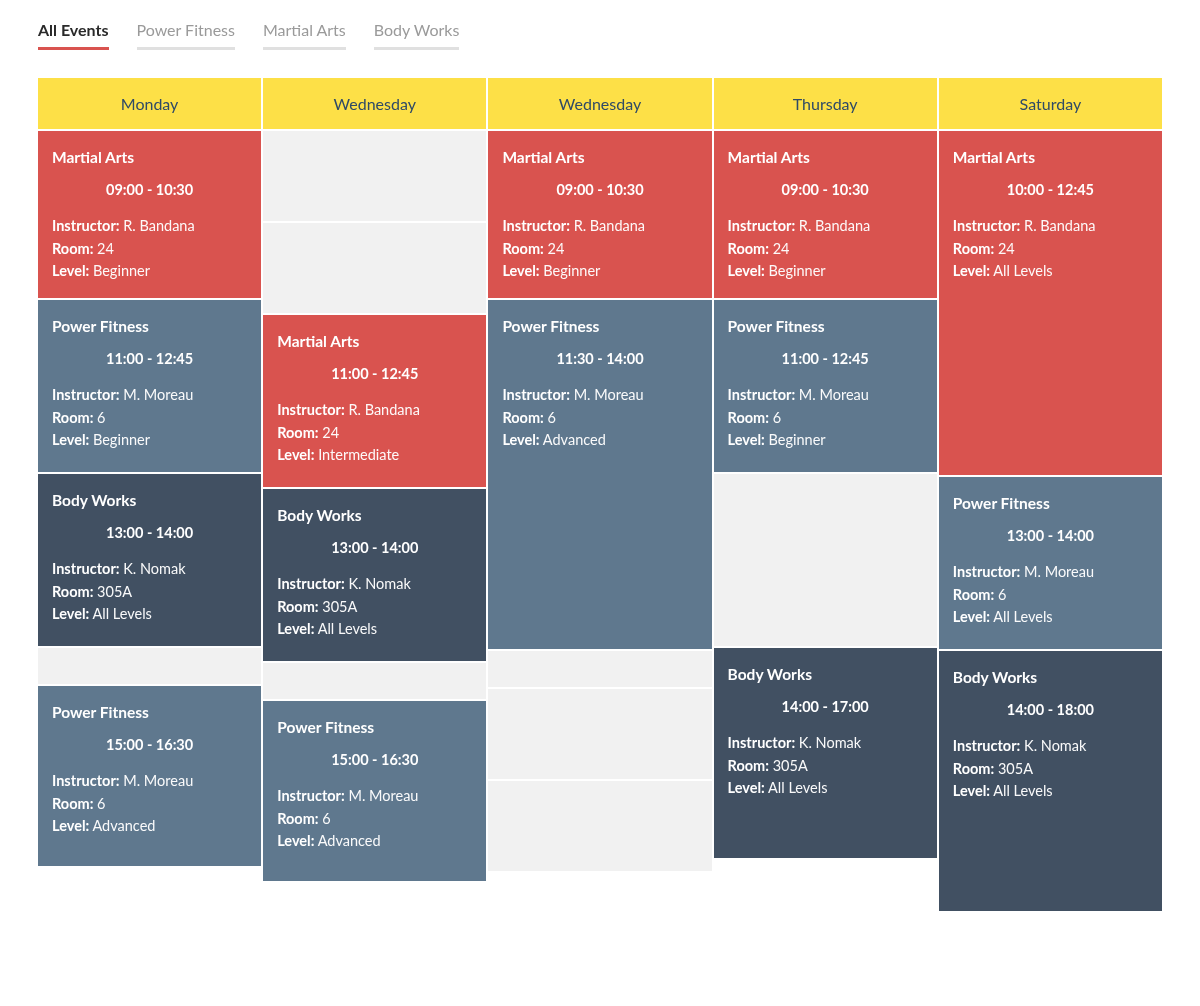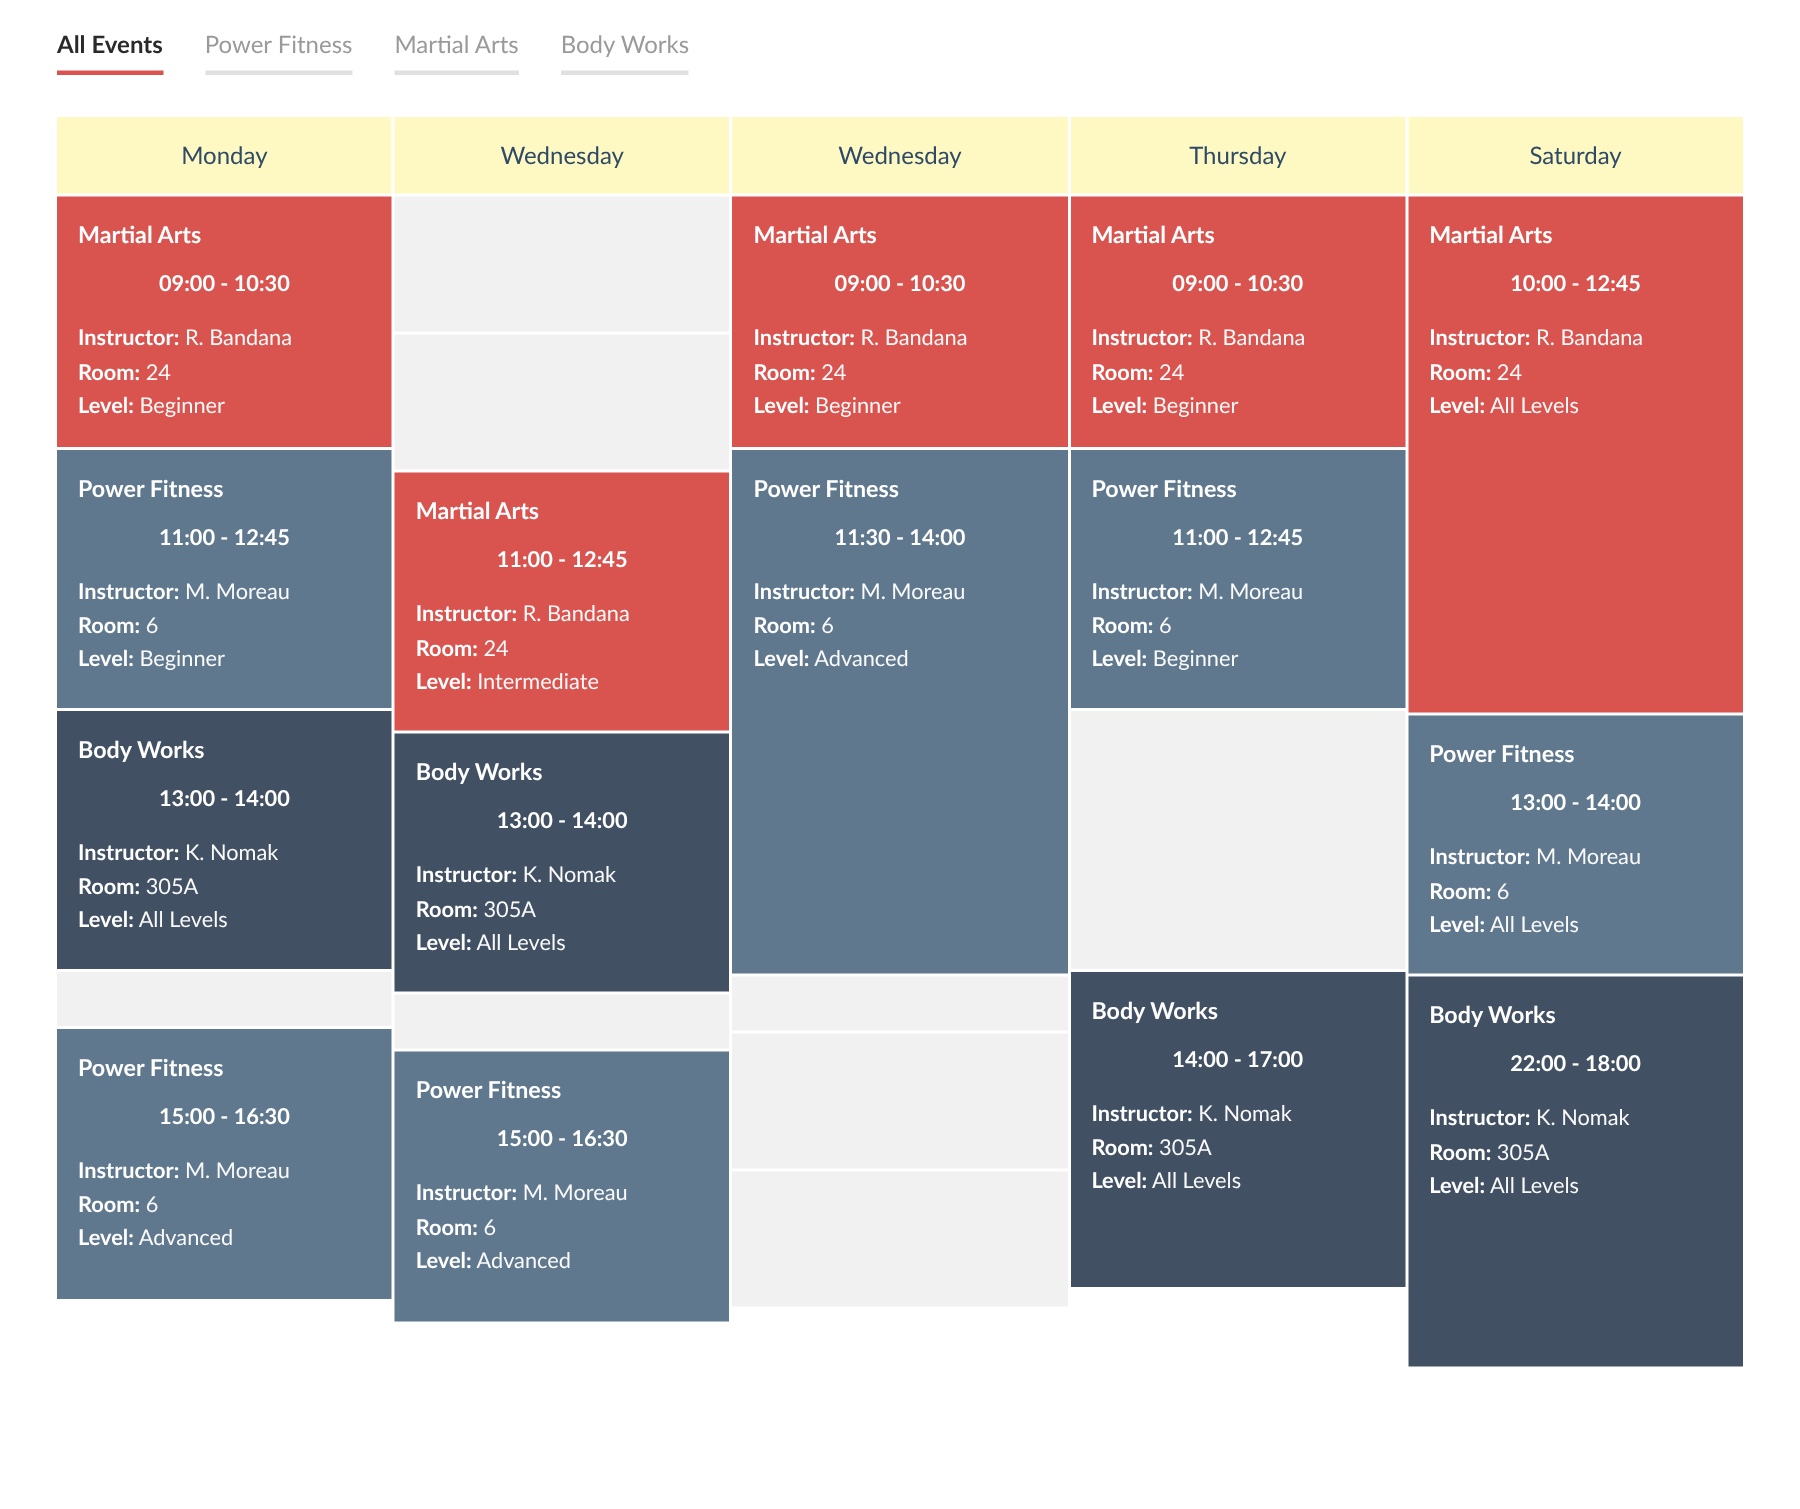--- a/index.html
+++ b/index.html
@@ -28,21 +28,21 @@
     font-weight: 700;
     border-bottom-color: #d9534f;
   }
   .schedule {
     display: grid;
     grid-template-columns: repeat(5, 1fr);
     gap: 2px;
     background: #fff;
   }
   .day-header {
-    background: #fef9c3;
+    background: #fde047;
     color: #2f4a66;
     font-size: 16px;
     text-align: center;
     padding: 16px 0;
     font-weight: 400;
   }
   .column {
     display: flex;
     flex-direction: column;
     gap: 2px;
@@ -197,19 +197,19 @@
       </div>
       <div class="event power h172">
         <div class="title">Power Fitness</div>
         <div class="time">13:00 - 14:00</div>
         <div class="meta"><b>Instructor:</b> <span class="val">M. Moreau</span></div>
         <div class="meta"><b>Room:</b> <span class="val">6</span></div>
         <div class="meta"><b>Level:</b> <span class="val">All Levels</span></div>
       </div>
       <div class="event body h260">
         <div class="title">Body Works</div>
-        <div class="time">22:00 - 18:00</div>
+        <div class="time">14:00 - 18:00</div>
         <div class="meta"><b>Instructor:</b> <span class="val">K. Nomak</span></div>
         <div class="meta"><b>Room:</b> <span class="val">305A</span></div>
         <div class="meta"><b>Level:</b> <span class="val">All Levels</span></div>
       </div>
     </div>
   </div>
 
 </body></html>

